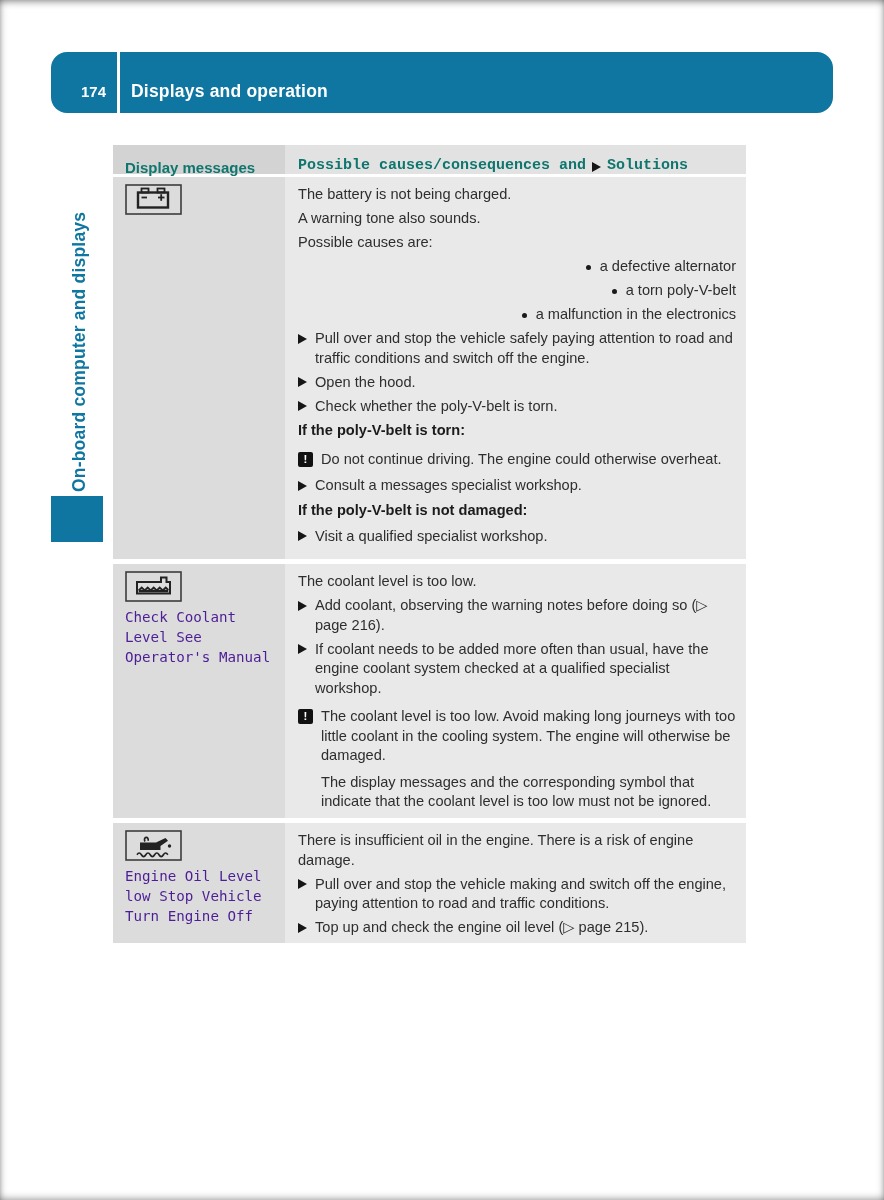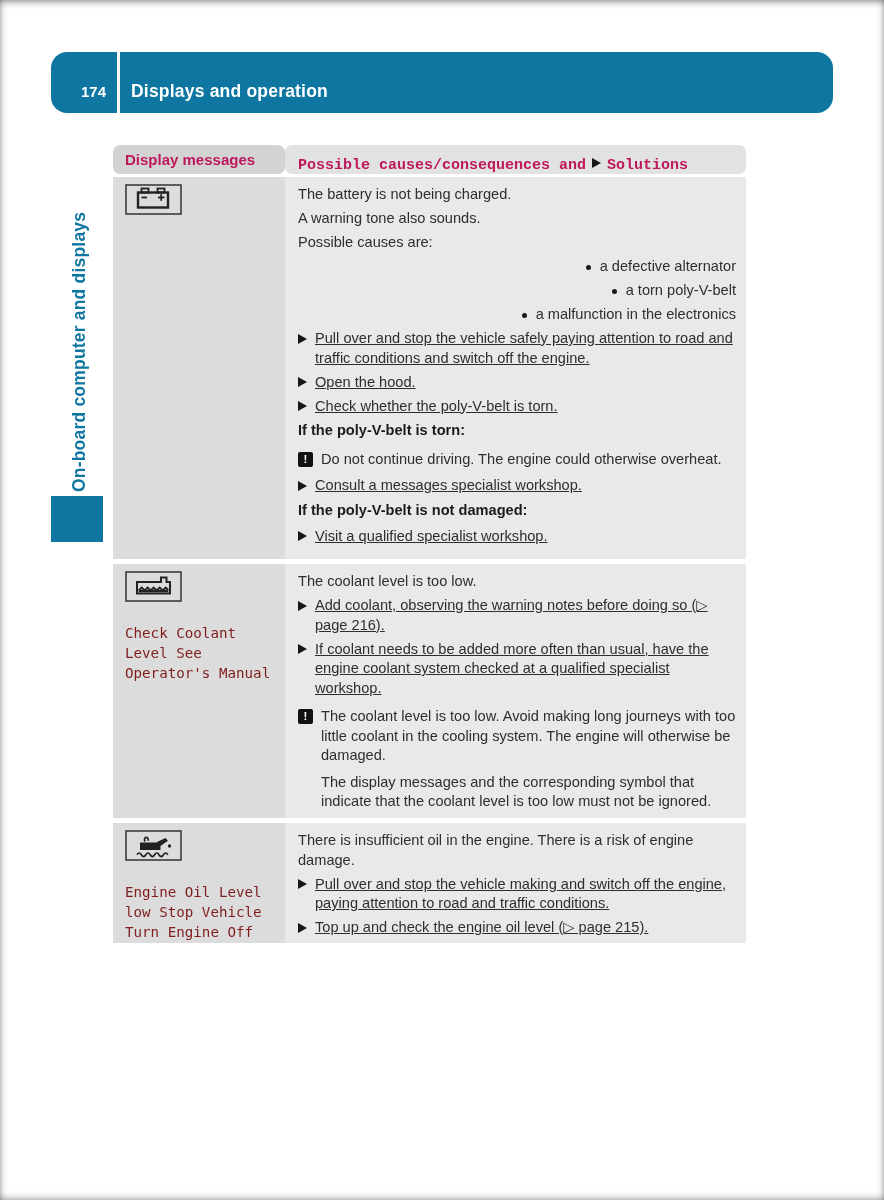--- a/index.html
+++ b/index.html
@@ -49,54 +49,54 @@
     color: #0e76a0; white-space: nowrap;
   }
   .sidebar-tab {
     position: absolute; left: 51px; top: 496px;
     width: 52px; height: 46px; background: #0e76a0;
   }
 
   
   .msg-table { position: absolute; left: 113px; top: 145px; width: 633px; }
   .thead { display: flex; height: 29px; margin-bottom: 3px; }
-  .th { box-sizing: border-box; font-size: 15px; font-weight: bold; color: #be185d;
-        padding-top: 6px; border-radius: 7px; }
+  .th { box-sizing: border-box; font-size: 15px; font-weight: bold; color: #0f766e;
+        padding-top: 14px; }
   .th-left  { width: 172px; background: #d3d3d3; padding-left: 12px; }
   .th-right { width: 461px; background: #e2e2e2; padding-left: 13px;
               display: flex; align-items: flex-end; font-family: Liberation Mono, monospace; }
   .th-right .tri { margin: 0 6px; align-self: center; }
 
   .row { display: flex; margin-bottom: 5px; overflow: hidden; }
   .cell-left  { width: 172px; background: #dcdcdc; box-sizing: border-box;
                 padding: 7px 6px 0 12px; }
   .cell-right { width: 461px; background: #e9e9e9; box-sizing: border-box;
                 padding: 8px 10px 0 13px;
                 font-size: 14.6px; line-height: 19.5px; color: #2e2e2e; }
 
   .display-lines {
-    margin-top: 22px;
+    margin-top: 6px;
     font-family: "DejaVu Sans Mono", monospace;
     font-size: 14.2px; line-height: 19.8px;
-    color: #7f1d1d;
+    color: #4c1d95;
     white-space: nowrap;
   }
 
   .para   { margin-bottom: 4.5px; }
   .bold-head { margin: 5px 0 6.5px; font-weight: bold; color: #1b1b1b; }
   .bullet { display: flex; gap: 9px; margin-bottom: 4.5px; padding-left: 2px; justify-content: flex-end; }
   .bullet .dot { width: 5px; height: 5px; border-radius: 50%; background: #1a1a1a;
                  flex: none; margin-top: 7.5px; }
   .action { display: flex; gap: 8px; margin-bottom: 4.5px; }
   .tri { width: 0; height: 0; flex: none;
          border-left: 9px solid #161616;
          border-top: 5.5px solid transparent;
          border-bottom: 5.5px solid transparent;
          margin-top: 4.5px; }
-  .action .txt { flex: 1; text-decoration: underline; }
+  .action .txt { flex: 1; }
   .warn { display: flex; gap: 8px; margin: 9px 0 7px; }
   .warn-icon { width: 15px; height: 15px; flex: none; margin-top: 2px;
                background: #111111; color: #ffffff; border-radius: 2px;
                font-size: 11.5px; line-height: 15px; font-weight: bold;
                text-align: center; }
   .note { padding-left: 23px; margin-bottom: 4px; }
 
   .icon-frame { display: block; }
 </style>
 </head>

